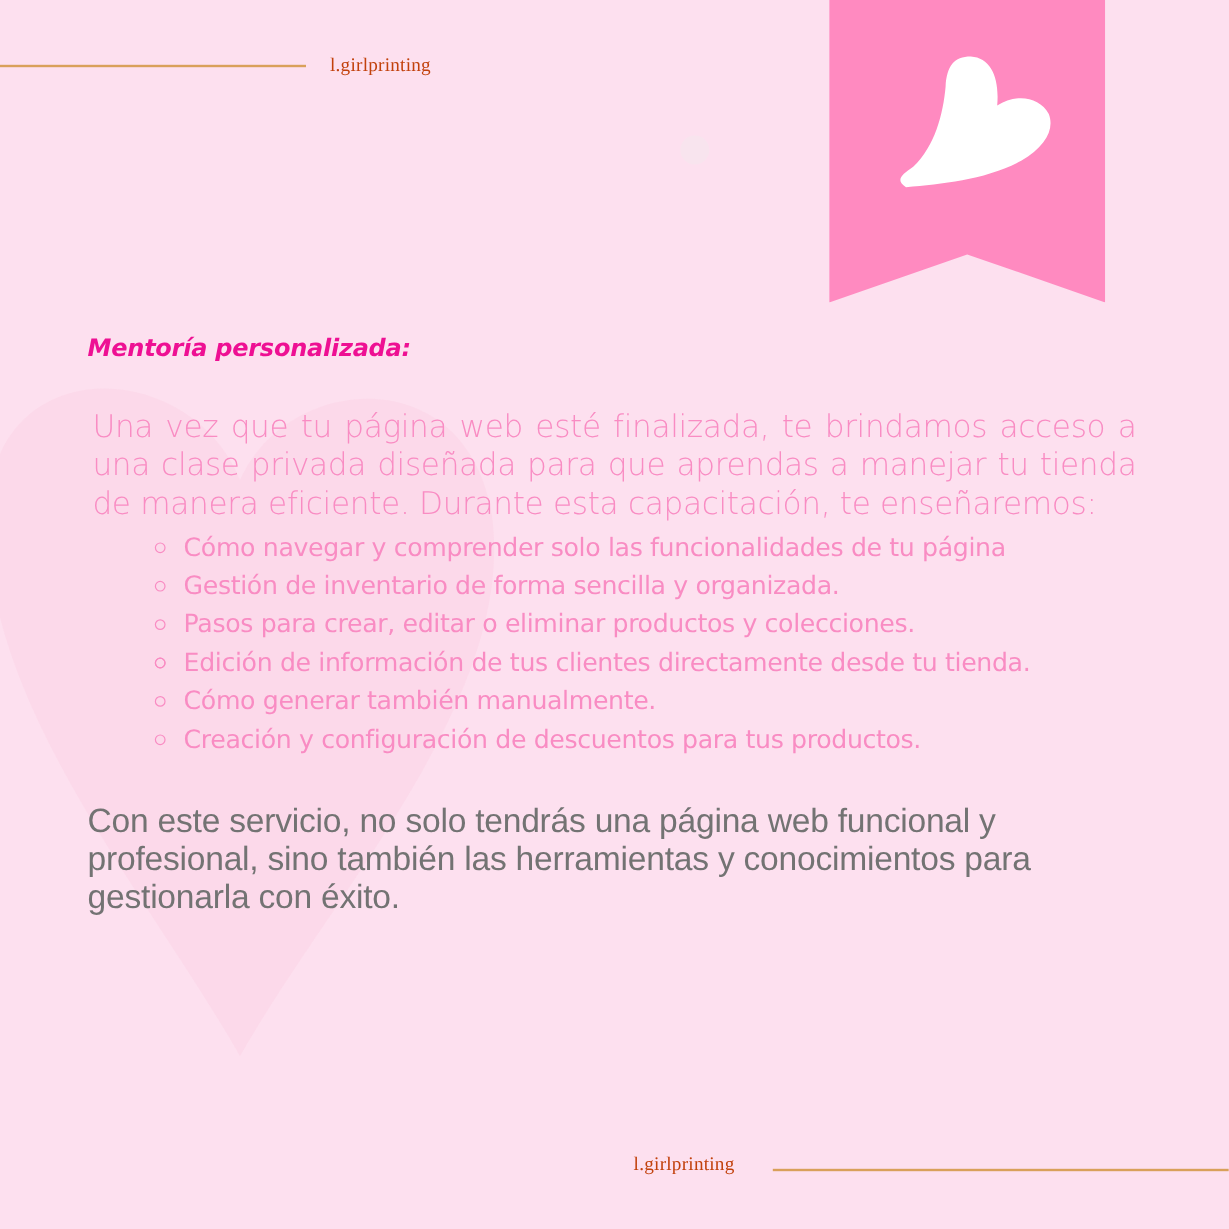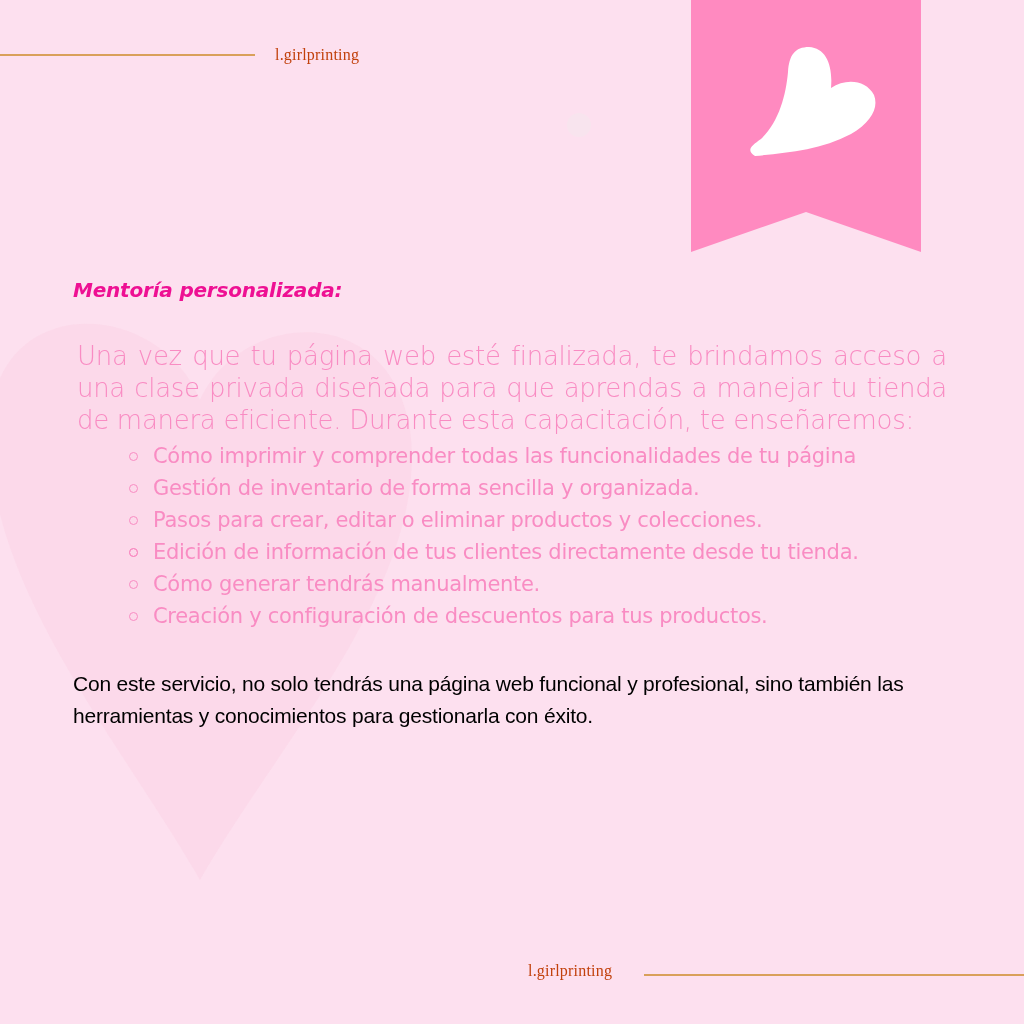--- a/index.html
+++ b/index.html
@@ -47,21 +47,21 @@
     }
     ul.topics li {
       position: relative; color: #f98cc3; font-size: 21px; line-height: 32px;
       font-family: "DejaVu Sans", sans-serif; text-align: justify; letter-spacing: -0.3px;
     }
     ul.topics li .bullet {
       position: absolute; left: -24px; top: 12px; width: 7px; height: 7px;
       border: 1.5px solid #f98cc3; border-radius: 50%;
     }
     .closing {
-      color: #000000; font-size: 21px; line-height: 32px; margin: 36px 0 0 0;
+      color: #737373; font-size: 28px; line-height: 32px; margin: 36px 0 0 0;
       font-family: "Liberation Sans", sans-serif; letter-spacing: -0.2px;
     }
   </style>
 </head>
 <body>
 
 <svg class="bg-heart" viewBox="0 0 480 620">
   <path d="M240 120 C 200 20, 40 10, 30 140 C 20 300, 160 460, 240 600 C 320 460, 470 300, 450 150 C 430 20, 280 30, 240 120 Z" fill="#fbd3e6" opacity="0.55"></path>
 </svg>
 <div class="bg-dot"></div>
@@ -75,26 +75,26 @@
   <polygon points="0,0 230,0 230,252 115,212 0,252" fill="#ff8ac0"></polygon>
   <g>
     <path d="M64 156 C 55 150, 60 146, 70 139 C 88 122, 95 95, 97 72 C 98 55, 104 47, 118 47 C 135 48, 142 65, 140 88 C 155 78, 175 80, 183 95 C 188 108, 180 122, 160 134 C 130 150, 95 153, 64 156 Z" fill="#ffffff"></path>
   </g>
 </svg>
 
 <div class="content">
   <h2 class="heading">Mentoría personalizada:</h2>
   <p class="intro">Una vez que tu página web esté finalizada, te brindamos acceso a una clase privada diseñada para que aprendas a manejar tu tienda de manera eficiente. Durante esta capacitación, te enseñaremos:</p>
   <ul class="topics">
-    <li><span class="bullet"></span><span>Cómo imprimir y comprender todas las funcionalidades de tu página</span></li>
+    <li><span class="bullet"></span><span>Cómo navegar y comprender solo las funcionalidades de tu página</span></li>
     <li><span class="bullet"></span><span>Gestión de inventario de forma sencilla y organizada.</span></li>
     <li><span class="bullet"></span><span>Pasos para crear, editar o eliminar productos y colecciones.</span></li>
     <li><span class="bullet"></span></li>
     <li><span class="bullet"></span><span>Edición de información de tus clientes directamente desde tu tienda.</span></li>
-    <li><span class="bullet"></span><span>Cómo generar tendrás manualmente.</span></li>
+    <li><span class="bullet"></span><span>Cómo generar también manualmente.</span></li>
     <li><span class="bullet"></span><span>Creación y configuración de descuentos para tus productos.</span></li>
   </ul>
   <p class="closing">Con este servicio, no solo tendrás una página web funcional y profesional, sino también las herramientas y conocimientos para gestionarla con éxito.</p>
 </div>
 
 <div class="brand-bottom">
   <span class="brand-text">l.girlprinting</span>
   <div class="line"></div>
 </div>
 

